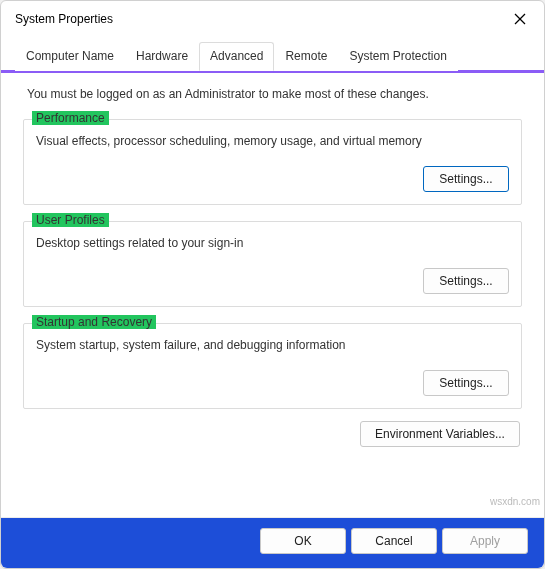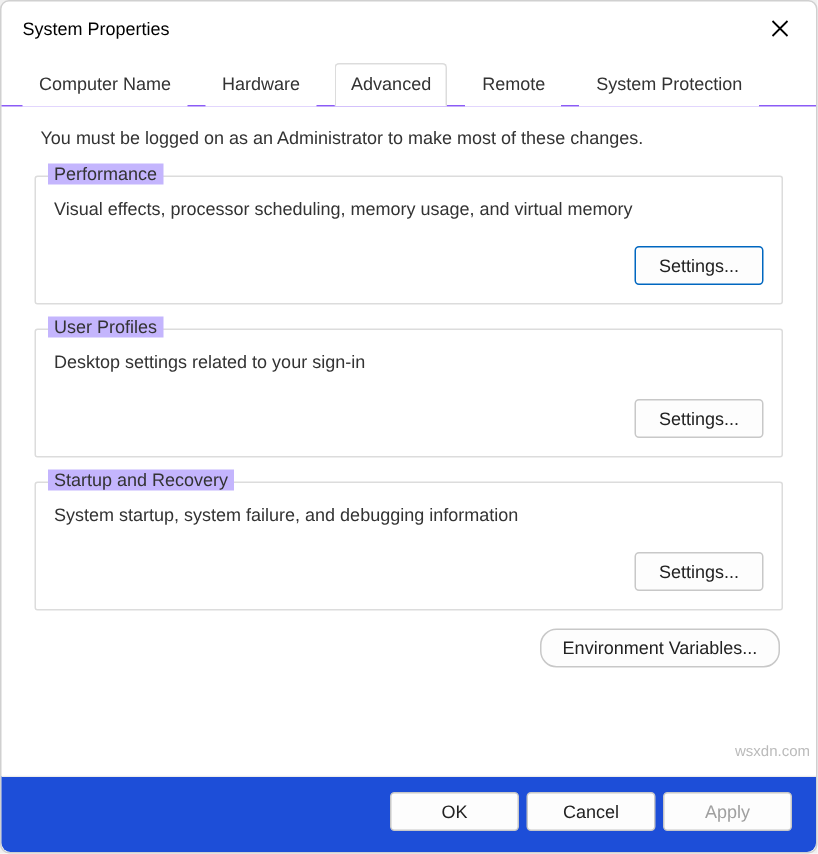--- a/index.html
+++ b/index.html
@@ -43,22 +43,22 @@
       align-items: center;
       justify-content: center;
       cursor: pointer;
       border-radius: 4px;
       font-size: 16px;
     }
     .close-btn svg { width: 12px; height: 12px; }
     .tabstrip {
       display: flex;
       padding: 0 14px;
-      border-bottom: 1px solid #8b5cf6;
-      gap: 12px;
+      border-bottom: 3px solid #8b5cf6;
+      gap: 0;
       margin-top: 4px;
     }
     .tab {
       padding: 6px 10px 7px 10px;
       color: #333;
       cursor: pointer;
       border: 1px solid transparent;
       border-bottom: none;
       position: relative;
       top: 1px;
@@ -84,21 +84,21 @@
       border: 1px solid #dcdcdc;
       border-radius: 2px;
       margin: 6px 4px 10px 4px;
       padding: 10px 12px 12px 12px;
       position: relative;
     }
     .groupbox-legend {
       position: absolute;
       top: -9px;
       left: 8px;
-      background: #c4b5fd;
+      background: #22c55e;
       padding: 0 4px;
       color: #333;
     }
     .groupbox-desc {
       color: #333;
       margin: 4px 0 18px 0;
     }
     .btn-row {
       display: flex;
       justify-content: flex-end;
@@ -118,21 +118,21 @@
     }
     .btn.disabled {
       color: #a0a0a0;
       cursor: default;
     }
     .env-row {
       display: flex;
       justify-content: flex-end;
       padding: 2px 6px 4px 6px;
     }
-    .env-btn { min-width: 160px; border-radius: 11px; }
+    .env-btn { min-width: 160px; }
     .dialog-buttons {
       display: flex;
       justify-content: flex-end;
       gap: 5px;
       padding: 10px 16px 14px 16px;
       border-top: 1px solid #ececec;
       background: #1d4ed8;
       border-radius: 0 0 6px 6px;
     }
     .dialog-buttons .btn { min-width: 86px; }

